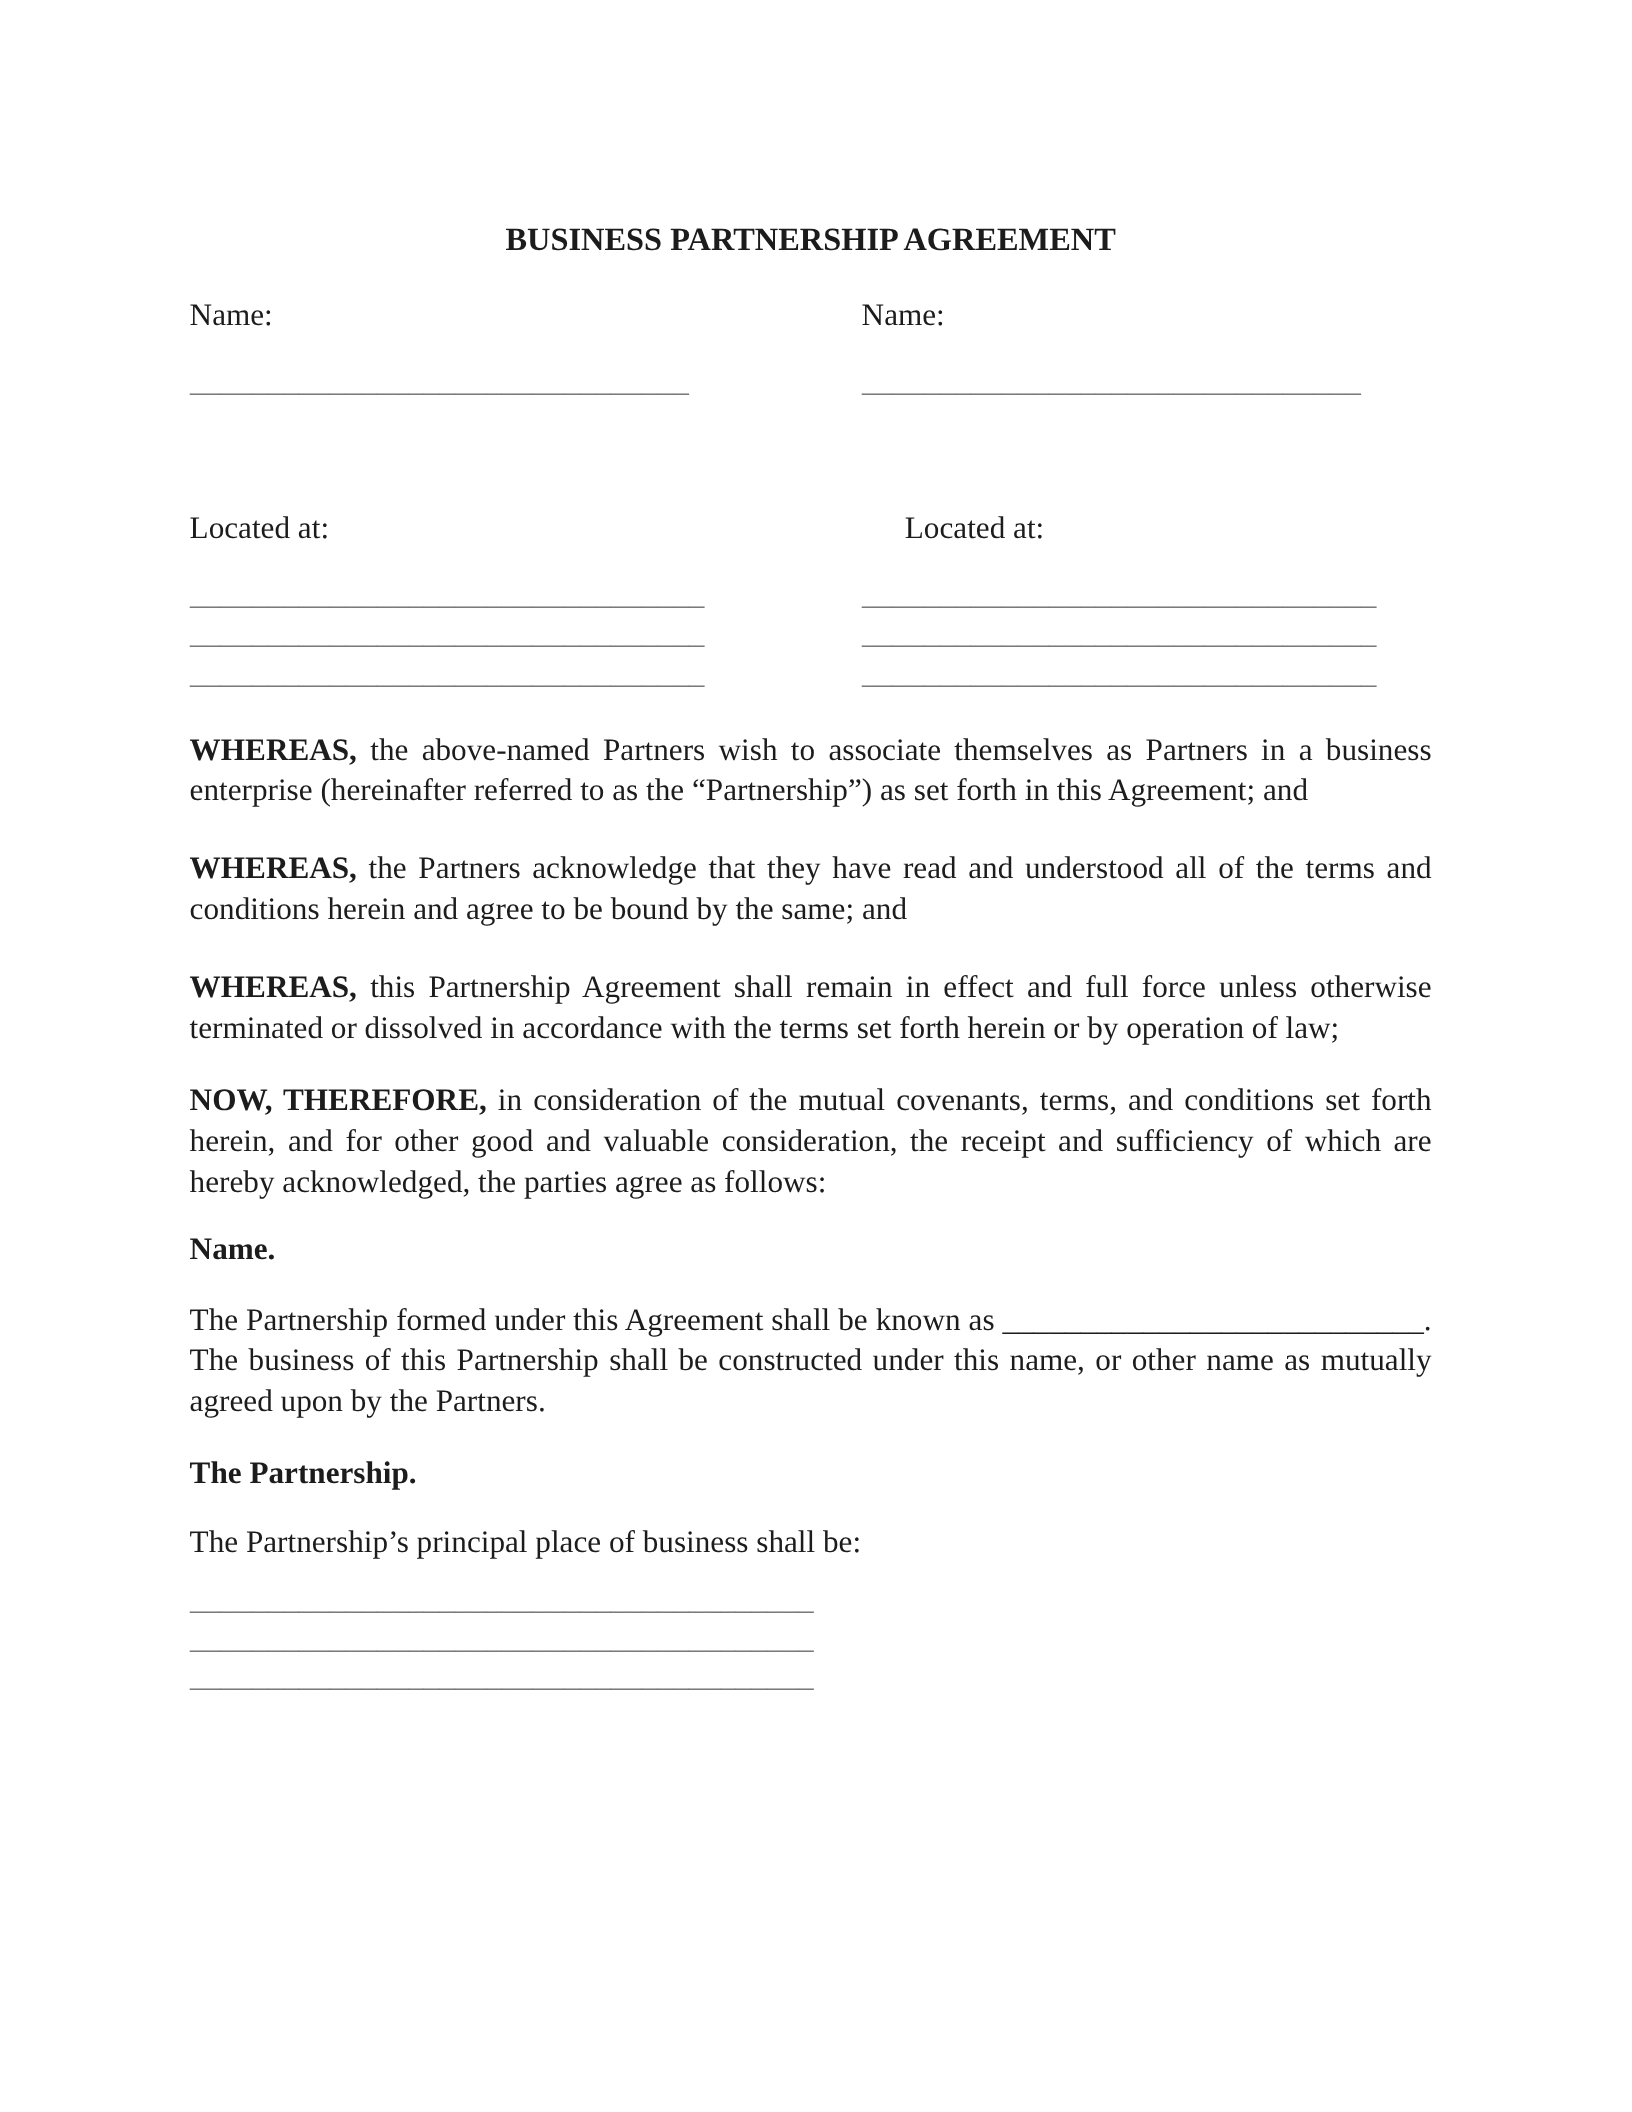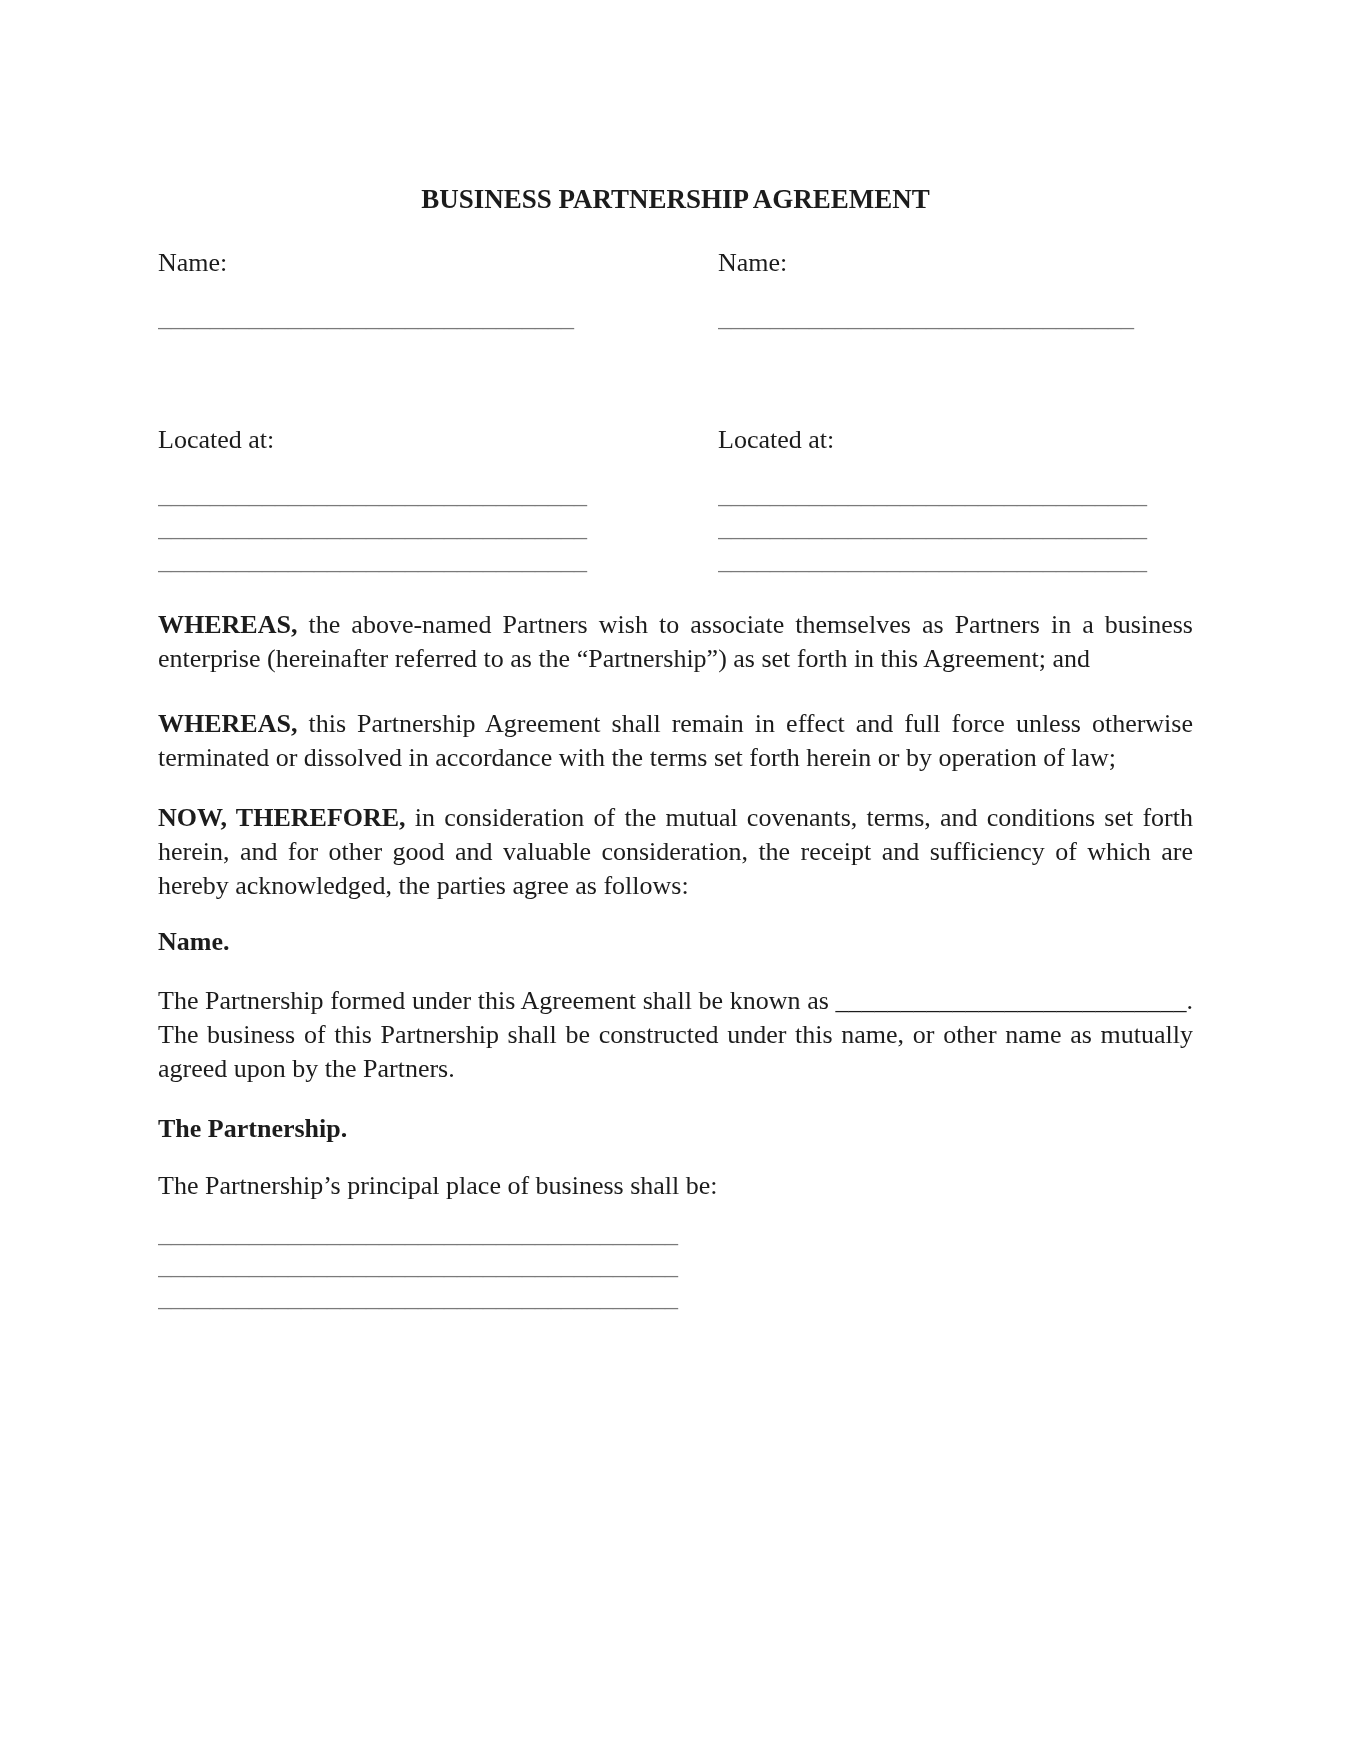--- a/index.html
+++ b/index.html
@@ -30,21 +30,21 @@
   p{margin:0 0 26px 0;text-align:justify;}
   .p-intro{margin-bottom:22px;}
   .lead{font-weight:bold;}
   .two-col{
     display:grid;
     grid-template-columns:560px 1fr;
   }
   .row-labels{margin-bottom:21px;}
   .row-labels .col-label{font-weight:normal;}
   .row-name-line{margin-bottom:88px;}
-  .row-located{}
+  .row-located{gap:36px;}
   .located-lines{margin-bottom:18px;line-height:33px;}
   .blank-line{
     color:var(--line-color);
     white-space:nowrap;
     overflow:hidden;
   }
   .p-whereas{margin-bottom:26px;margin-top:31px;}
   .p-now{margin-bottom:22px;}
   .heading{font-weight:bold;text-align:left;}
   .h-name{margin-bottom:25px;}
@@ -86,20 +86,23 @@
       <div class="blank-line">_________________________________</div>
       <div class="blank-line">_________________________________</div>
       <div class="blank-line">_________________________________</div>
     </div>
   </div>
 
   <p class="p-whereas">
     <span class="lead">WHEREAS,</span><span> the above-named Partners wish to associate themselves as Partners in a business enterprise (hereinafter referred to as the “Partnership”) as set forth in this Agreement; and</span>
   </p>
 
+  <p class="p-whereas">
+    <span class="lead">WHEREAS,</span><span> the Partners acknowledge that they have read and understood all of the terms and conditions herein and agree to be bound by the same; and</span>
+  </p>
 
   <p class="p-whereas">
     <span class="lead">WHEREAS,</span><span> this Partnership Agreement shall remain in effect and full force unless otherwise terminated or dissolved in accordance with the terms set forth herein or by operation of law;</span>
   </p>
 
   <p class="p-now">
     <span class="lead">NOW, THEREFORE,</span><span> in consideration of the mutual covenants, terms, and conditions set forth herein, and for other good and valuable consideration, the receipt and sufficiency of which are hereby acknowledged, the parties agree as follows:</span>
   </p>
 
   <p class="heading h-name">Name.</p>

